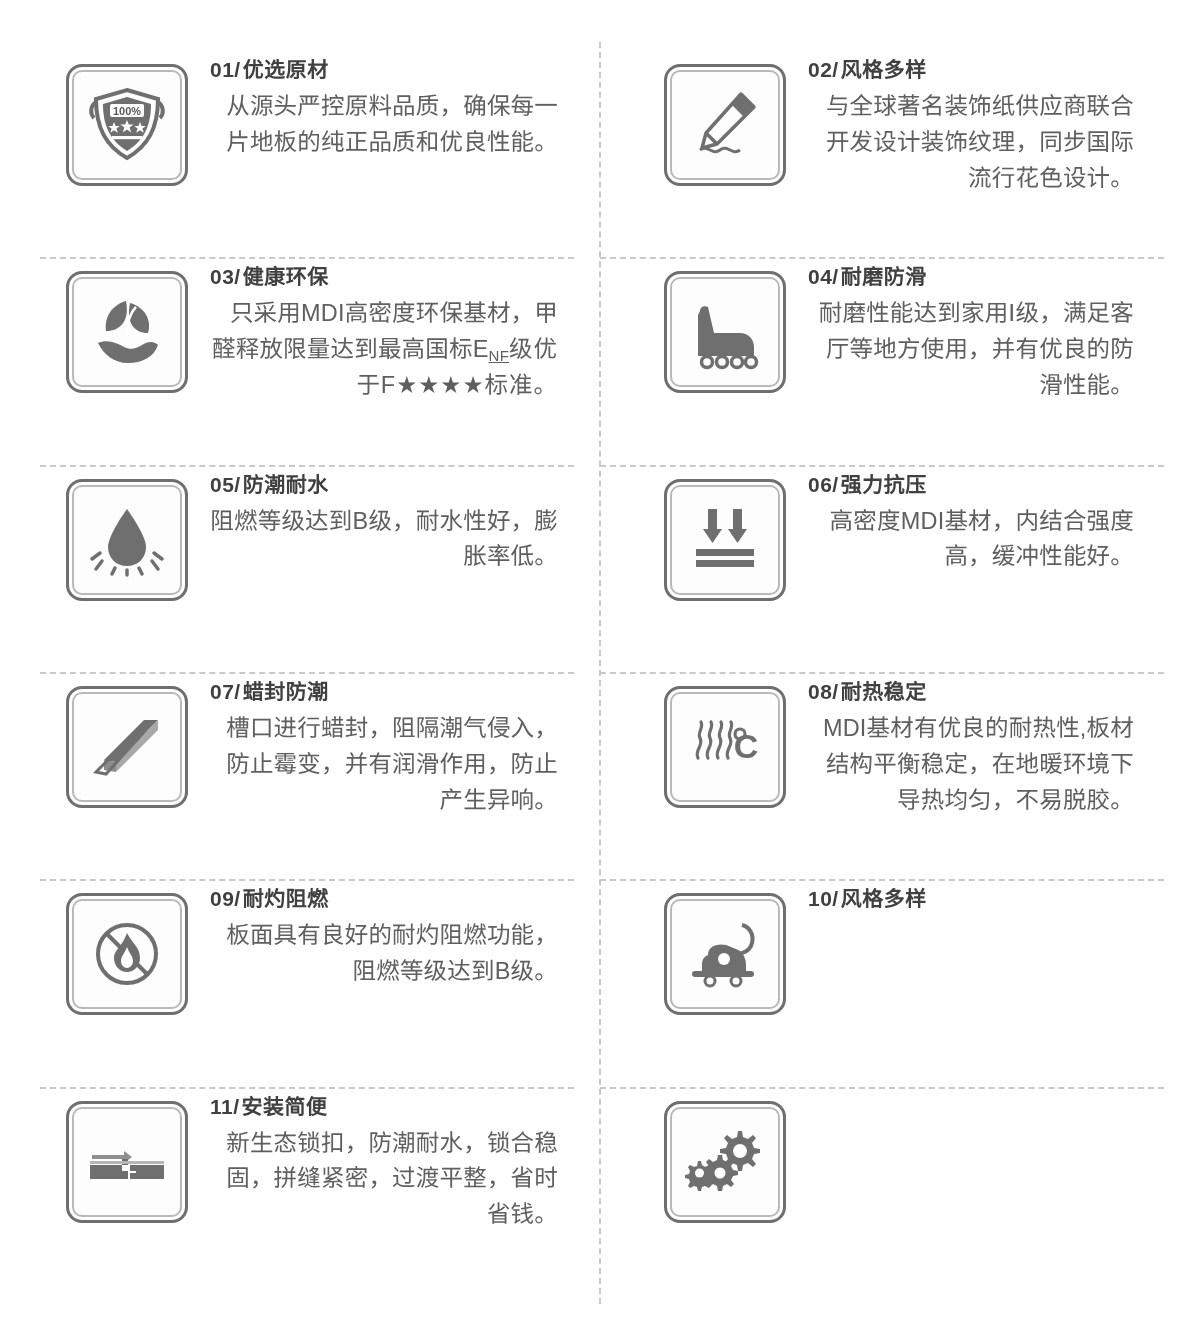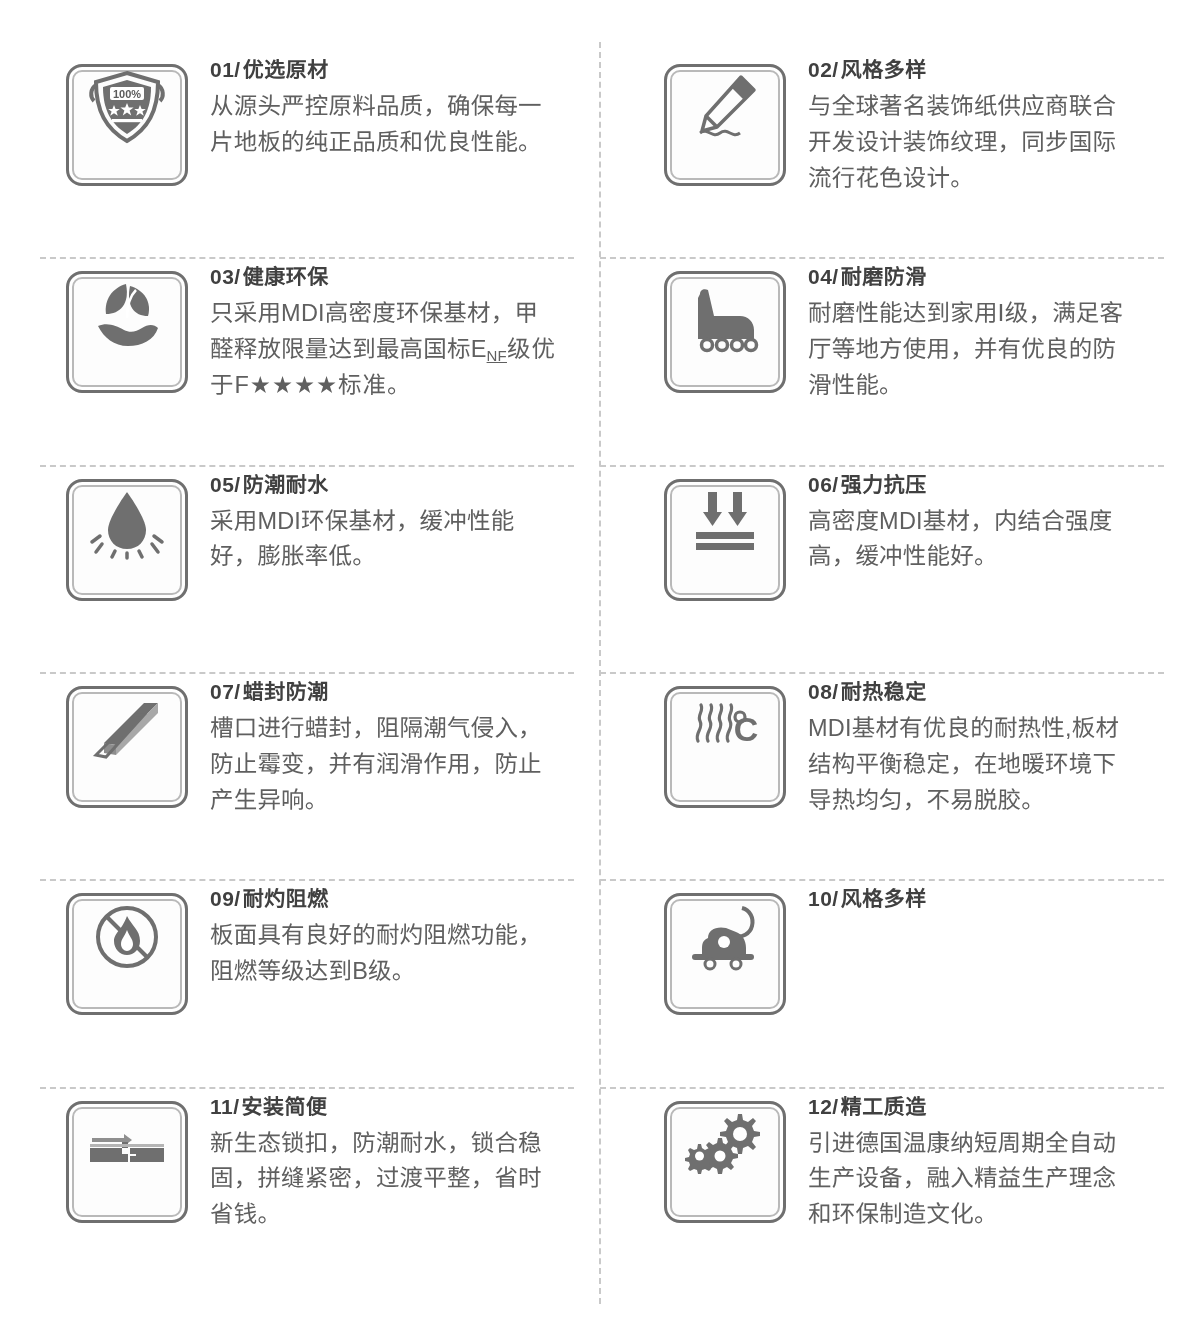--- a/index.html
+++ b/index.html
@@ -58,20 +58,21 @@
 
   .icon-box {
     flex: 0 0 auto;
     width: 116px;
     height: 116px;
     border: 3px solid #6f6f6f;
     border-radius: 16px;
     box-shadow: inset 0 0 0 3px #ffffff, inset 0 0 0 5px #b9b9b9;
     background: #fdfdfd;
     display: flex;
+    align-items: center;
     justify-content: center;
     margin-top: 6px;
   }
   .icon-box svg { display: block; }
 
   .text-col {
     margin-left: 22px;
     min-width: 0;
   }
   .title {
@@ -83,20 +84,21 @@
     margin: 0 0 8px 0;
     white-space: nowrap;
   }
   .title .num { margin-right: 2px; }
   .desc {
     font-size: 23.5px;
     line-height: 1.52;
     color: #5f5f5f;
     margin: 0;
     letter-spacing: 0.2px;
+    text-align: right;
   }
   .desc sub {
     font-size: 15px;
     vertical-align: baseline;
     position: relative;
     top: 4px;
     text-decoration: underline;
   }
   .stars { letter-spacing: 1px; }
 </style>
@@ -191,21 +193,21 @@
           <line x1="68" y1="54" x2="76" y2="60"></line>
           <line x1="66" y1="62" x2="72" y2="70"></line>
           <line x1="41" y1="71" x2="41" y2="76"></line>
           <line x1="29" y1="69" x2="26" y2="75"></line>
           <line x1="53" y1="69" x2="56" y2="75"></line>
         </g>
       </svg>
     </div>
     <div class="text-col">
       <h3 class="title"><span class="num">05/</span><span>防潮耐水</span></h3>
-      <p class="desc">采用MDI环保基材，缓冲性能好，膨胀率低。</p>
+      <p class="desc">阻燃等级达到B级，耐水性好，膨胀率低。</p>
     </div>
   </div>
 
   <div class="cell right hsep">
     <div class="icon-box">
       <svg width="82" height="82" viewBox="0 0 82 82">
         <g fill="#6f6f6f">
           <rect x="24" y="10" width="9" height="22"></rect>
           <polygon points="19,30 38,30 28.5,44"></polygon>
           <rect x="49" y="10" width="9" height="22"></rect>
@@ -309,18 +311,14 @@
         <g fill="#6f6f6f">
           <path d="M54 10 l4 0 1 6 5 2 5-4 3 3 -4 5 2 5 6 1 0 4 -6 1 -2 5 4 5 -3 3 -5 -4 -5 2 -1 6 -4 0 -1 -6 -5 -2 -5 4 -3 -3 4 -5 -2 -5 -6 -1 0 -4 6 -1 2 -5 -4 -5 3 -3 5 4 5 -2 z"></path>
           <circle cx="56" cy="30" r="7" fill="#ffffff"></circle>
           <path d="M34 34 l4 0 1 5 4 2 4 -3 3 3 -3 4 2 4 5 1 0 4 -5 1 -2 4 3 4 -3 3 -4 -3 -4 2 -1 5 -4 0 -1 -5 -4 -2 -4 3 -3 -3 3 -4 -2 -4 -5 -1 0 -4 5 -1 2 -4 -3 -4 3 -3 4 3 4 -2 z"></path>
           <circle cx="36" cy="52" r="5.5" fill="#ffffff"></circle>
           <path d="M14 40 l3 0 1 4 3 2 4 -2 2 2 -2 4 1 3 4 1 0 3 -4 1 -1 3 2 4 -2 2 -4 -2 -3 1 -1 4 -3 0 -1 -4 -3 -1 -4 2 -2 -2 2 -4 -1 -3 -4 -1 0 -3 4 -1 1 -3 -2 -4 2 -2 4 2 3 -1 z"></path>
           <circle cx="15.5" cy="52" r="4.5" fill="#ffffff"></circle>
         </g>
       </svg>
     </div>
-    <div class="text-col">
-      <h3 class="title"><span class="num">12/</span><span>精工质造</span></h3>
-      <p class="desc">引进德国温康纳短周期全自动生产设备，融入精益生产理念和环保制造文化。</p>
-    </div>
   </div>
 </div>
 
 </body></html>

